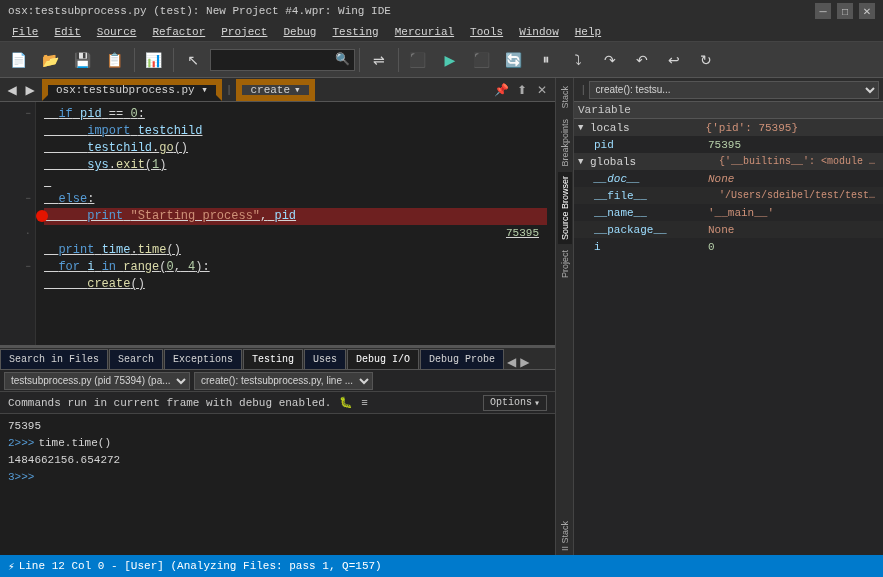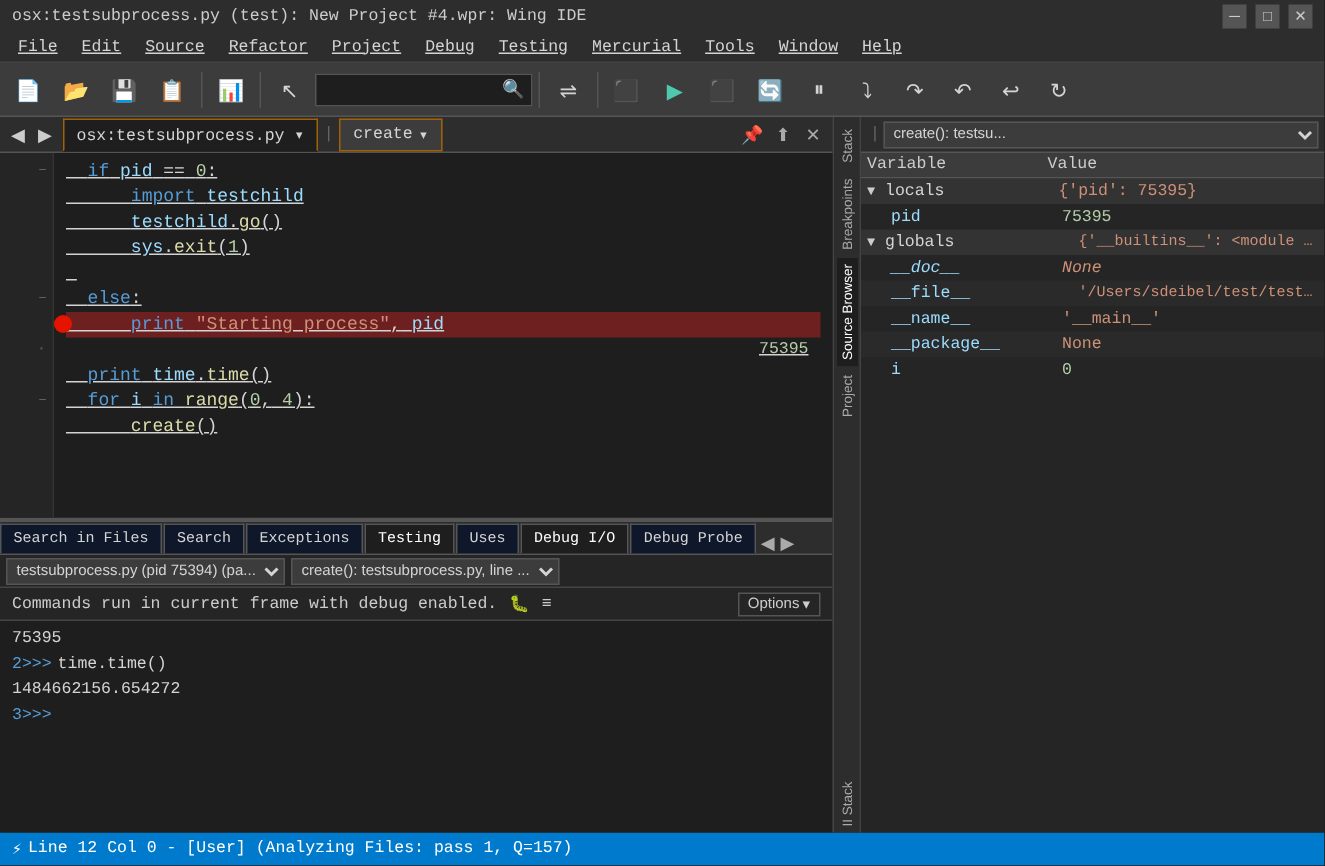--- a/index.html
+++ b/index.html
@@ -114,21 +114,21 @@
     .editor-tab-nav {
       display: flex; align-items: center; padding: 0 4px; gap: 2px;
     }
     .tab-arrow {
       width: 16px; height: 20px;
       background: transparent; border: none; color: #ccc; cursor: pointer;
       font-size: 12px; display: flex; align-items: center; justify-content: center;
     }
     .editor-tab {
       background: #3c3c3c;
-      border: 1px solid #a16207;
+      border: 6px solid #a16207;
       padding: 2px 8px;
       font-size: 11px;
       color: #d4d4d4;
       cursor: pointer;
       display: flex; align-items: center; gap: 4px;
       height: 22px;
       text-align: right;
     }
     .editor-tab.active { background: #1e1e1e; border-bottom-color: #1e1e1e; }
     .tab-sep { color: #666; padding: 0 4px; }
@@ -239,21 +239,21 @@
       gap: 8px;
     }
     .options-btn {
       margin-left: auto;
       background: transparent;
       border: 1px solid #555;
       color: #ccc;
       font-size: 10px;
       cursor: pointer;
       padding: 1px 6px;
-      display: flex; align-items: center; gap: 2px;
+      display: flex; align-items: center; gap: 2px; font-family: Liberation Mono, monospace;
     }
     #debug-io-content {
       flex: 1;
       background: #1e1e1e;
       padding: 4px 8px;
       overflow: hidden;
       font-size: 11px;
       line-height: 17px;
     }
     .prompt { color: #569cd6; }
@@ -581,21 +581,20 @@
     <div id="right-tabs">
       <span style="padding:0 2px; color:#666;">|</span>
       <select class="right-tab-select">
         <option>create(): testsu...</option>
       </select>
     </div>
 
     <div id="variables-table">
       <div class="var-header">
         <span class="var-col-name">Variable</span>
-        <span class="var-col-val">Value</span>
       </div>
 
       <div class="var-row section">
         <span class="expand-icon">▼</span>
         <span class="var-name section-name">locals</span>
         <span class="var-val">{'pid': 75395}</span>
       </div>
       <div class="var-row" style="padding-left:20px;">
         <span class="var-name">pid</span>
         <span class="var-val" style="color:#b5cea8;">75395</span>

